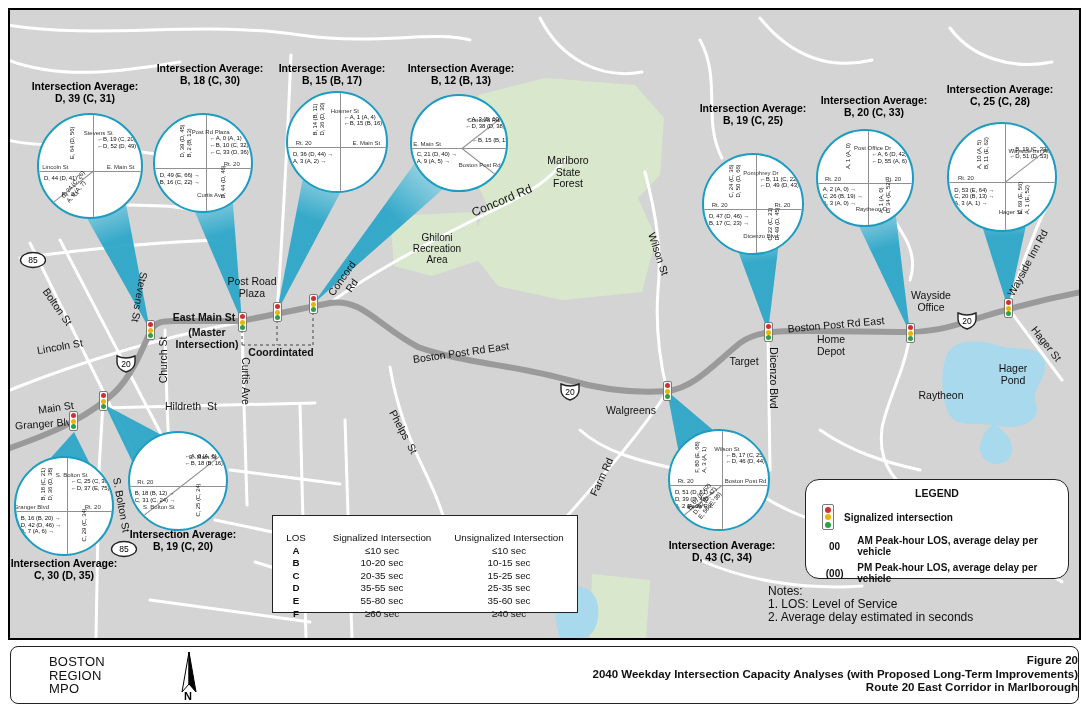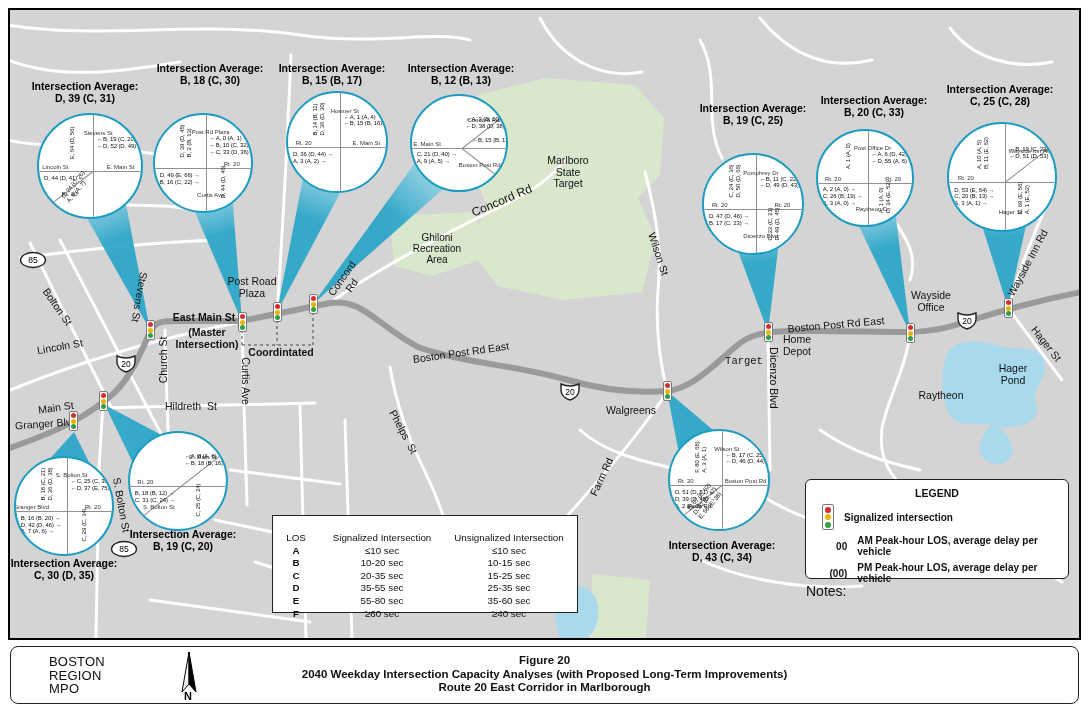--- a/index.html
+++ b/index.html
@@ -40,30 +40,30 @@
   .g-tr div::before,.g-dr div::before{content:"\2190 "}
   .g-bl div::after{content:" \2192"}
   .los-title{position:absolute;left:272px;top:498px;width:306px;text-align:center;font-weight:bold;
              font-size:10.3px;white-space:nowrap}
   .los-box{position:absolute;left:272px;top:515px;width:306px;height:98px;background:#fff;
            border:1.3px solid #222;box-sizing:border-box}
   #los-grid{padding-top:16px}
   .los-row{display:grid;grid-template-columns:46px 126px 128px;font-size:9.8px;line-height:12.6px;text-align:center}
   .los-letter{font-weight:bold}
   .legend{position:absolute;left:805px;top:479px;width:264px;height:100px;background:#fff;
-          border:1.4px solid #222;border-radius:6px;box-sizing:border-box}
+          border:1.4px solid #222;border-radius:14px;box-sizing:border-box}
   .legend-title{text-align:center;font-weight:bold;font-size:10.5px;margin-top:7px}
   .legend-row{display:flex;align-items:center;gap:10px;margin:5px 0 0 16px;font-weight:bold;font-size:10px}
-  .legend-sym{display:inline-block;width:26px;text-align:right;font-weight:bold}
-  .notes{position:absolute;left:806px;top:585px;font-size:14px;line-height:13px}
+  .legend-sym{display:inline-block;width:26px;text-align:center;font-weight:bold}
+  .notes{position:absolute;left:768px;top:585px;font-size:12px;line-height:13px}
   .footer{position:absolute;left:10px;top:646px;width:1069px;height:58px;border:1.5px solid #222;
           border-radius:8px;background:#fff;box-sizing:border-box}
   .f-org{position:absolute;left:38px;top:8px;font-size:13px;line-height:13.5px;white-space:pre-line;letter-spacing:.2px}
   .f-north{position:absolute;left:168px;top:3px}
-  .f-center{position:absolute;left:0;right:0;top:7px;text-align:center;font-weight:bold;font-size:11.5px;
+  .f-center{position:absolute;left:0;right:0;top:7px;text-align:right;font-weight:bold;font-size:11.5px;
             line-height:13.5px;white-space:pre-line}
   .f-right{position:absolute;right:16px;top:9px;font-style:italic;font-size:9.8px;line-height:12.5px;
            text-align:right;white-space:pre-line}
 </style>
 </head>
 <body>
 
 <div class="stage">
 
   <svg class="base" width="1089" height="710" viewBox="0 0 1089 710">
@@ -206,31 +206,31 @@
 Plaza</div>
       <div class="lbl bold" style="left: 281px; top: 353px; transform: translate(-50%, -50%) rotate(0deg);">Coordintated</div>
       <div class="lbl" style="left: 245px; top: 381px; transform: translate(-50%, -50%) rotate(90deg);">Curtis Ave</div>
       <div class="lbl" style="left: 191px; top: 407px; transform: translate(-50%, -50%) rotate(0deg);">Hildreth  St</div>
       <div class="lbl" style="left: 121px; top: 505px; transform: translate(-50%, -50%) rotate(80deg);">S. Bolton St</div>
       <div class="lbl" style="left: 347px; top: 282px; transform: translate(-50%, -50%) rotate(-55deg);">Concord
 Rd</div>
       <div class="lbl" style="left: 502px; top: 201px; font-size: 12px; transform: translate(-50%, -50%) rotate(-23deg);">Concord Rd</div>
       <div class="lbl" style="left: 568px; top: 172px; transform: translate(-50%, -50%) rotate(0deg);">Marlboro
 State
-Target</div>
+Forest</div>
       <div class="lbl" style="left: 437px; top: 248px; font-size: 10px; transform: translate(-50%, -50%) rotate(0deg);">Ghiloni
 Recreation
 Area</div>
       <div class="lbl" style="left: 658px; top: 254px; transform: translate(-50%, -50%) rotate(72deg);">Wilson St</div>
       <div class="lbl" style="left: 461px; top: 353px; transform: translate(-50%, -50%) rotate(-8deg);">Boston Post Rd East</div>
       <div class="lbl" style="left: 631px; top: 411px; transform: translate(-50%, -50%) rotate(0deg);">Walgreens</div>
       <div class="lbl" style="left: 403px; top: 432px; transform: translate(-50%, -50%) rotate(62deg);">Phelps  St</div>
       <div class="lbl" style="left: 602px; top: 477px; transform: translate(-50%, -50%) rotate(-65deg);">Farm Rd</div>
-      <div class="lbl" style="left: 744px; top: 362px; transform: translate(-50%, -50%) rotate(0deg); font-family: Liberation Mono, monospace;">Target</div>
-      <div class="lbl" style="left: 797px; top: 346px; transform: translate(-50%, -50%) rotate(0deg);">Home
+      <div class="lbl" style="left: 744px; top: 362px; transform: translate(-50%, -50%) rotate(0deg);">Target</div>
+      <div class="lbl" style="left: 831px; top: 346px; transform: translate(-50%, -50%) rotate(0deg);">Home
 Depot</div>
       <div class="lbl" style="left: 773px; top: 378px; transform: translate(-50%, -50%) rotate(90deg);">Dicenzo Blvd</div>
       <div class="lbl" style="left: 836px; top: 325px; transform: translate(-50%, -50%) rotate(-5deg);">Boston Post Rd East</div>
       <div class="lbl" style="left: 931px; top: 302px; transform: translate(-50%, -50%) rotate(0deg);">Wayside
 Office</div>
       <div class="lbl" style="left: 941px; top: 396px; transform: translate(-50%, -50%) rotate(0deg);">Raytheon</div>
       <div class="lbl" style="left: 1013px; top: 375px; transform: translate(-50%, -50%) rotate(0deg);">Hager
 Pond</div>
       <div class="lbl" style="left: 1046px; top: 344px; transform: translate(-50%, -50%) rotate(52deg);">Hager St</div>
       <div class="lbl" style="left: 1028px; top: 263px; transform: translate(-50%, -50%) rotate(-62deg);">Wayside Inn Rd</div>
@@ -609,20 +609,24 @@
         </div>
         <div class="legend-row">
           <span class="legend-sym">(00)</span>
           <span>PM Peak-hour LOS, average delay per vehicle</span>
         </div>
       </div>
   </div>
 
   <div class="notes">
     <div>Notes:</div>
+    <div id="notes-lines">
+        <div>1. LOS: Level of Service</div>
+        <div>2. Average delay estimated in seconds</div>
+      </div>
   </div>
 
   <div class="footer">
     <div class="f-org" id="f-org">BOSTON
 REGION
 MPO</div>
     <div class="f-north">
       <svg width="20" height="52" viewBox="0 0 20 52">
         <polygon points="10,2 3,42 10,34" fill="#fff" stroke="#000" stroke-width="1"></polygon>
         <polygon points="10,2 17,42 10,34" fill="#000" stroke="#000" stroke-width="1"></polygon>

